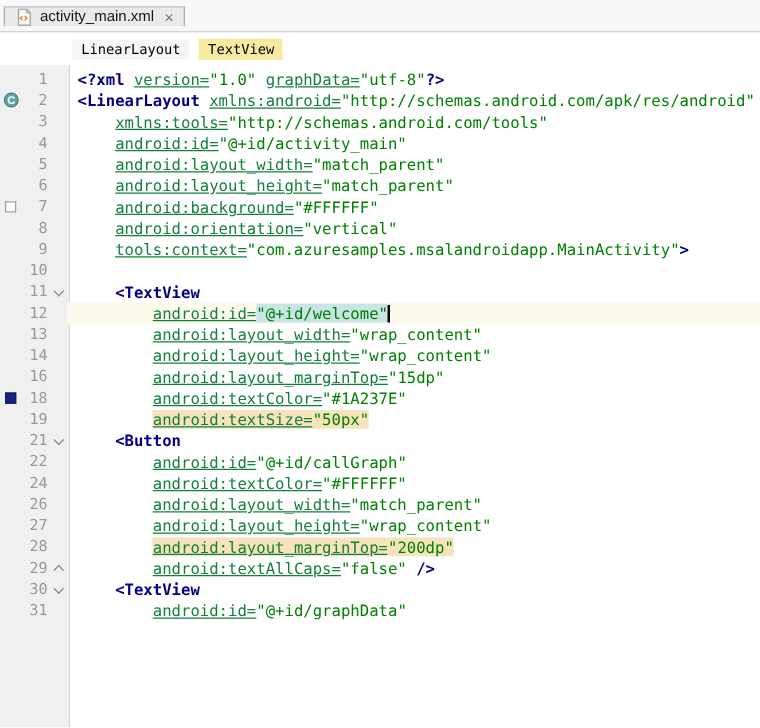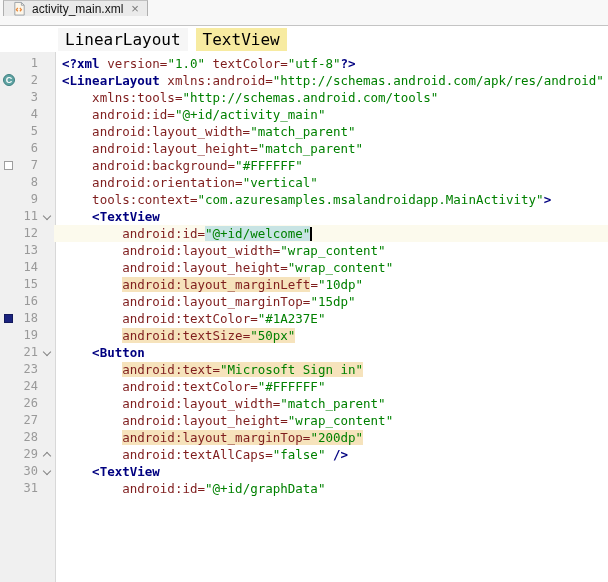--- a/index.html
+++ b/index.html
@@ -1,48 +1,48 @@
 <!DOCTYPE html>
 <html><head>
 <meta charset="utf-8">
 <style>
   html,body{margin:0;padding:0;width:608px;height:582px;overflow:hidden;background:#fff;
     font-family:"Liberation Sans",sans-serif;}
   .window{width:608px;height:582px;display:flex;flex-direction:column;}
 
   
   .tabbar{height:25px;background:#F8F8F8;border-bottom:1px solid #C4C4C4;display:flex;
-    align-items:flex-start;padding-left:3px;flex:none;}
+    align-items:center;padding-left:3px;flex:none;}
   .tab{display:flex;align-items:center;gap:5px;padding:0 8px;background:#EAEAEA;
     border-left:1px solid #AFAFAF;border-right:1px solid #AFAFAF;border-top:1px solid #C0C0C0;}
   .tab-label{font-size:12px;color:#141414;}
   .tab-close{color:#7A7A7A;font-size:13px;line-height:13px;margin-left:3px;cursor:pointer;}
   .file-icon{width:15px;height:15px;display:inline-block;}
 
   
   .breadcrumbs{height:26px;background:#FFFFFF;display:flex;align-items:center;gap:8px;
-    padding-left:58px;flex:none;font-family:"DejaVu Sans Mono","Liberation Mono",monospace;font-size:16px;}
+    padding-left:58px;flex:none;font-family:"DejaVu Sans Mono","Liberation Mono",monospace;font-size:11px;}
   .crumb{padding:2px 7px;color:#000;background:#F6F6F6;cursor:pointer;}
   .crumb.current{background:#F7EBA1;}
 
   
   .editor{flex:1;position:relative;background:#fff;padding-top:3px;box-sizing:border-box;
     font-family:"DejaVu Sans Mono","Liberation Mono",monospace;font-size:12.5px;overflow:hidden;}
   .editor::before{content:"";position:absolute;left:0;top:0;bottom:0;width:55px;
     background:#F0F0F0;border-right:1px solid #D8D8D8;}
   .line{display:flex;height:17px;line-height:17px;position:relative;}
   .gcell{flex:none;}
   .g-icon{width:18px;position:relative;}
   .g-num{width:22px;text-align:right;color:#999999;font-size:12px;padding-right:2px;box-sizing:border-box;}
   .g-fold{width:14px;position:relative;}
   .code{flex:1;white-space:pre;padding-left:8px;overflow:hidden;color:#000;}
   .code.caret-row{background:#FCFAED;}
 
   .tok.tag{color:#000080;font-weight:bold;}
-  .tok.attr{color:#7f1d1d;}
+  .tok.attr{color:#15803d;text-decoration:underline;}
   .tok.val{color:#008000;}
   .tok.plain{color:#000000;}
   .tok.hl-tan{background:#F6E3BC;}
   .tok.hl-id{background:#C8E4E4;}
 
   .caret{display:inline-block;width:2px;height:14px;background:#000;vertical-align:middle;margin-top:-2px;}
 
   .ic-class{position:absolute;left:3px;top:2px;width:12px;height:12px;border-radius:50%;
     background:#5FA3A3;border:1px solid #3F8181;box-sizing:border-box;color:#fff;font-size:9px;
     font-weight:bold;text-align:center;line-height:10px;font-family:"Liberation Sans",sans-serif;cursor:pointer;}
@@ -76,21 +76,21 @@
   <div class="breadcrumbs">
     <span class="crumb">LinearLayout</span>
     <span class="crumb current">TextView</span>
   </div>
 
   <div class="editor">
       <div class="line">
         <span class="gcell g-icon"></span>
         <span class="gcell g-num">1</span>
         <span class="gcell g-fold"></span>
-        <span class="code"><span class="tok tag">&lt;?xml </span><span class="tok attr">version=</span><span class="tok val">"1.0"</span><span class="tok plain"> </span><span class="tok attr">textColor=</span><span class="tok val">"utf-8"</span><span class="tok tag">?&gt;</span></span>
+        <span class="code"><span class="tok tag">&lt;?xml </span><span class="tok attr">version=</span><span class="tok val">"1.0"</span><span class="tok plain"> </span><span class="tok attr">graphData=</span><span class="tok val">"utf-8"</span><span class="tok tag">?&gt;</span></span>
       </div>
       <div class="line">
         <span class="gcell g-icon">
           <span class="ic-class">C</span>
         </span>
         <span class="gcell g-num">2</span>
         <span class="gcell g-fold"></span>
         <span class="code"><span class="tok tag">&lt;LinearLayout </span><span class="tok attr">xmlns:android=</span><span class="tok val">"http://schemas.android.com/apk/res/android"</span></span>
       </div>
       <div class="line">
@@ -132,20 +132,26 @@
         <span class="code"><span class="tok plain">    </span><span class="tok attr">android:orientation=</span><span class="tok val">"vertical"</span></span>
       </div>
       <div class="line">
         <span class="gcell g-icon"></span>
         <span class="gcell g-num">9</span>
         <span class="gcell g-fold"></span>
         <span class="code"><span class="tok plain">    </span><span class="tok attr">tools:context=</span><span class="tok val">"com.azuresamples.msalandroidapp.MainActivity"</span><span class="tok tag">&gt;</span></span>
       </div>
       <div class="line">
         <span class="gcell g-icon"></span>
+        <span class="gcell g-num">10</span>
+        <span class="gcell g-fold"></span>
+        <span class="code"></span>
+      </div>
+      <div class="line">
+        <span class="gcell g-icon"></span>
         <span class="gcell g-num">11</span>
         <span class="gcell g-fold fold-down"></span>
         <span class="code"><span class="tok plain">    </span><span class="tok tag">&lt;TextView</span></span>
       </div>
       <div class="line">
         <span class="gcell g-icon"></span>
         <span class="gcell g-num">12</span>
         <span class="gcell g-fold"></span>
         <span class="code caret-row"><span class="tok plain">        </span><span class="tok attr">android:id=</span><span class="tok val hl-id">"@+id/welcome"</span><span class="caret"></span></span>
       </div>
@@ -153,26 +159,20 @@
         <span class="gcell g-icon"></span>
         <span class="gcell g-num">13</span>
         <span class="gcell g-fold"></span>
         <span class="code"><span class="tok plain">        </span><span class="tok attr">android:layout_width=</span><span class="tok val">"wrap_content"</span></span>
       </div>
       <div class="line">
         <span class="gcell g-icon"></span>
         <span class="gcell g-num">14</span>
         <span class="gcell g-fold"></span>
         <span class="code"><span class="tok plain">        </span><span class="tok attr">android:layout_height=</span><span class="tok val">"wrap_content"</span></span>
-      </div>
-      <div class="line">
-        <span class="gcell g-icon"></span>
-        <span class="gcell g-num">15</span>
-        <span class="gcell g-fold"></span>
-        <span class="code"><span class="tok plain">        </span><span class="tok attr hl-tan">android:layout_marginLeft</span><span class="tok attr">=</span><span class="tok val">"10dp"</span></span>
       </div>
       <div class="line">
         <span class="gcell g-icon"></span>
         <span class="gcell g-num">16</span>
         <span class="gcell g-fold"></span>
         <span class="code"><span class="tok plain">        </span><span class="tok attr">android:layout_marginTop=</span><span class="tok val">"15dp"</span></span>
       </div>
       <div class="line">
         <span class="gcell g-icon">
           <span class="swatch" style="background: rgb(26, 35, 126); border: 1px solid rgb(18, 25, 92);"></span>
@@ -188,23 +188,23 @@
         <span class="code"><span class="tok plain">        </span><span class="tok attr hl-tan">android:textSize=</span><span class="tok val hl-tan">"50px"</span></span>
       </div>
       <div class="line">
         <span class="gcell g-icon"></span>
         <span class="gcell g-num">21</span>
         <span class="gcell g-fold fold-down"></span>
         <span class="code"><span class="tok plain">    </span><span class="tok tag">&lt;Button</span></span>
       </div>
       <div class="line">
         <span class="gcell g-icon"></span>
-        <span class="gcell g-num">23</span>
-        <span class="gcell g-fold"></span>
-        <span class="code"><span class="tok plain">        </span><span class="tok attr hl-tan">android:text=</span><span class="tok val hl-tan">"Microsoft Sign in"</span></span>
+        <span class="gcell g-num">22</span>
+        <span class="gcell g-fold"></span>
+        <span class="code"><span class="tok plain">        </span><span class="tok attr">android:id=</span><span class="tok val">"@+id/callGraph"</span></span>
       </div>
       <div class="line">
         <span class="gcell g-icon"></span>
         <span class="gcell g-num">24</span>
         <span class="gcell g-fold"></span>
         <span class="code"><span class="tok plain">        </span><span class="tok attr">android:textColor=</span><span class="tok val">"#FFFFFF"</span></span>
       </div>
       <div class="line">
         <span class="gcell g-icon"></span>
         <span class="gcell g-num">26</span>

